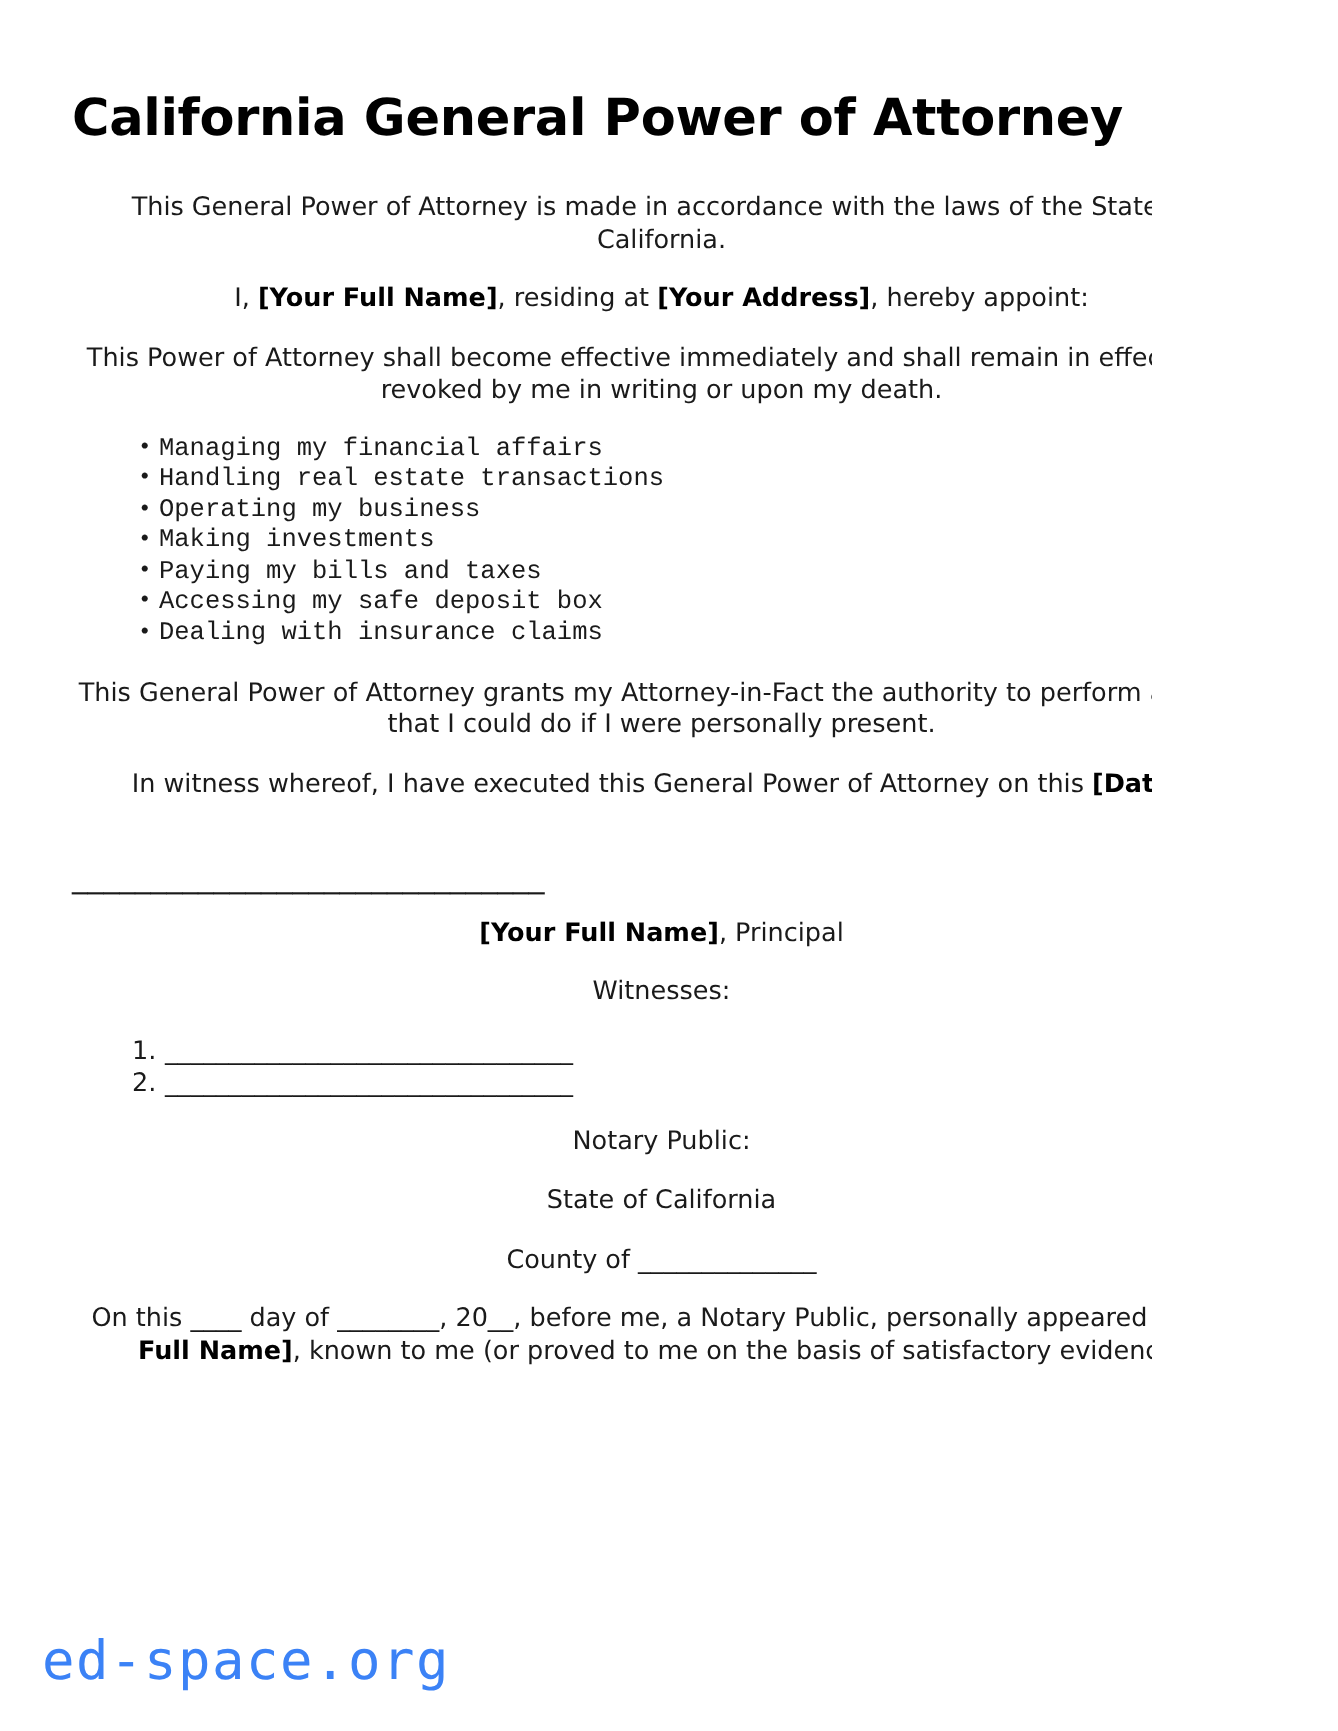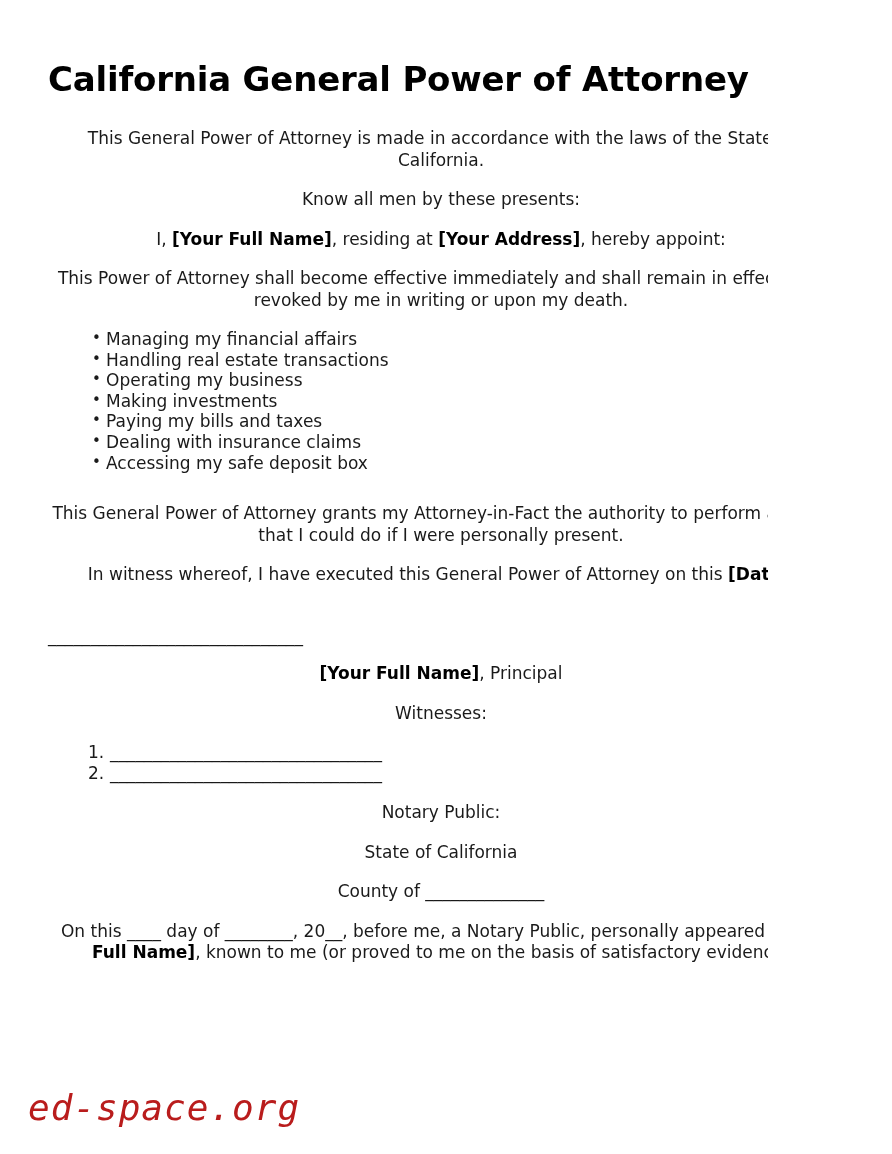--- a/index.html
+++ b/index.html
@@ -55,41 +55,42 @@
     margin: 0 0 18px 0;
     padding: 0;
     color: #1a1a1a;
     text-align: center;
   }
   p.para b, .bold {
     font-weight: bold;
     color: #000000;
   }
   ul.duty-list {
-    margin: 0 0 30px 0;
+    margin: 0 0 18px 0;
     padding: 0 0 0 44px;
     list-style: none;
+    font-family: Liberation Mono, monospace;
   }
   ul.duty-list li {
     font-size: 17px;
     line-height: 20.6px;
     position: relative;
     padding-left: 14px;
     color: #1a1a1a;
   }
   ul.duty-list li::before {
     content: "\2022";
     position: absolute;
     left: 0;
     top: -1px;
     font-size: 15px;
     color: #1a1a1a;
   }
   .sig-rule {
-    font-size: 17px;
+    font-size: 21px;
     line-height: 21.5px;
     letter-spacing: 0px;
     margin: 0 0 16px 0;
     color: #1a1a1a;
     white-space: nowrap;
   }
   .spacer-sig {
     height: 22px;
   }
   ol.witness-list {
@@ -113,54 +114,52 @@
     left: 0;
     top: 0;
   }
   .watermark {
     position: absolute;
     left: 28px;
     top: 1086px;
     font-family: "DejaVu Sans Mono", "Liberation Mono", monospace;
     font-size: 36px;
     line-height: 44px;
-    color: #b91c1c;
+    color: #3b82f6;
     letter-spacing: 1px;
     white-space: nowrap;
-    font-style: italic;
   }
 </style>
 </head>
 <body>
 
 <div class="page">
   <div class="content">
 
     <h1 class="doc-title">California General Power of Attorney</h1>
 
     <div class="body-flow">
 
       <p class="para">This General Power of Attorney is made in accordance with the laws of the State of California.</p>
 
-      <p class="para">Know all men by these presents:</p>
 
       <p class="para"><span>I, </span><b>[Your Full Name]</b><span>, residing at </span><b>[Your Address]</b><span>, hereby appoint:</span></p>
 
 
       <p class="para">This Power of Attorney shall become effective immediately and shall remain in effect until revoked by me in writing or upon my death.</p>
 
 
       <ul class="duty-list">
         <li>Managing my financial affairs</li>
         <li>Handling real estate transactions</li>
         <li>Operating my business</li>
         <li>Making investments</li>
         <li>Paying my bills and taxes</li>
+        <li>Accessing my safe deposit box</li>
         <li>Dealing with insurance claims</li>
-        <li>Accessing my safe deposit box</li>
       </ul>
 
       <p class="para">This General Power of Attorney grants my Attorney-in-Fact the authority to perform any act that I could do if I were personally present.</p>
 
 
       <p class="para"><span>In witness whereof, I have executed this General Power of Attorney on this </span><b>[Date]</b><span>.</span></p>
 
       <div class="spacer-sig"></div>
 
       <div class="sig-rule">______________________________</div>

